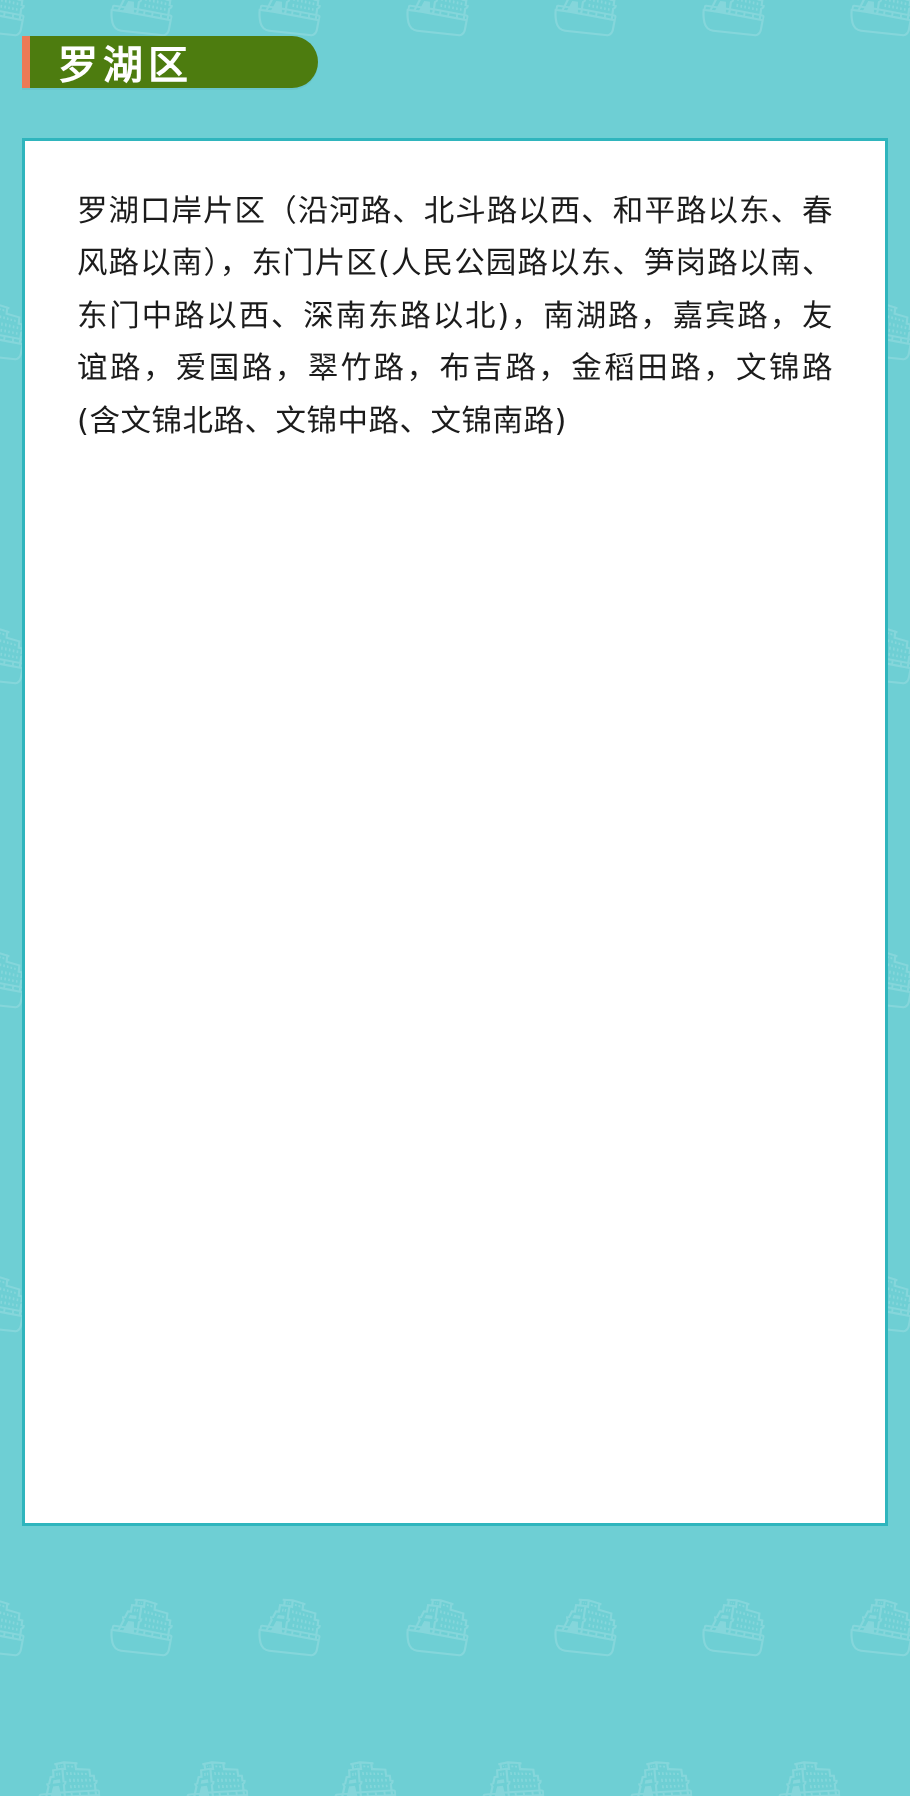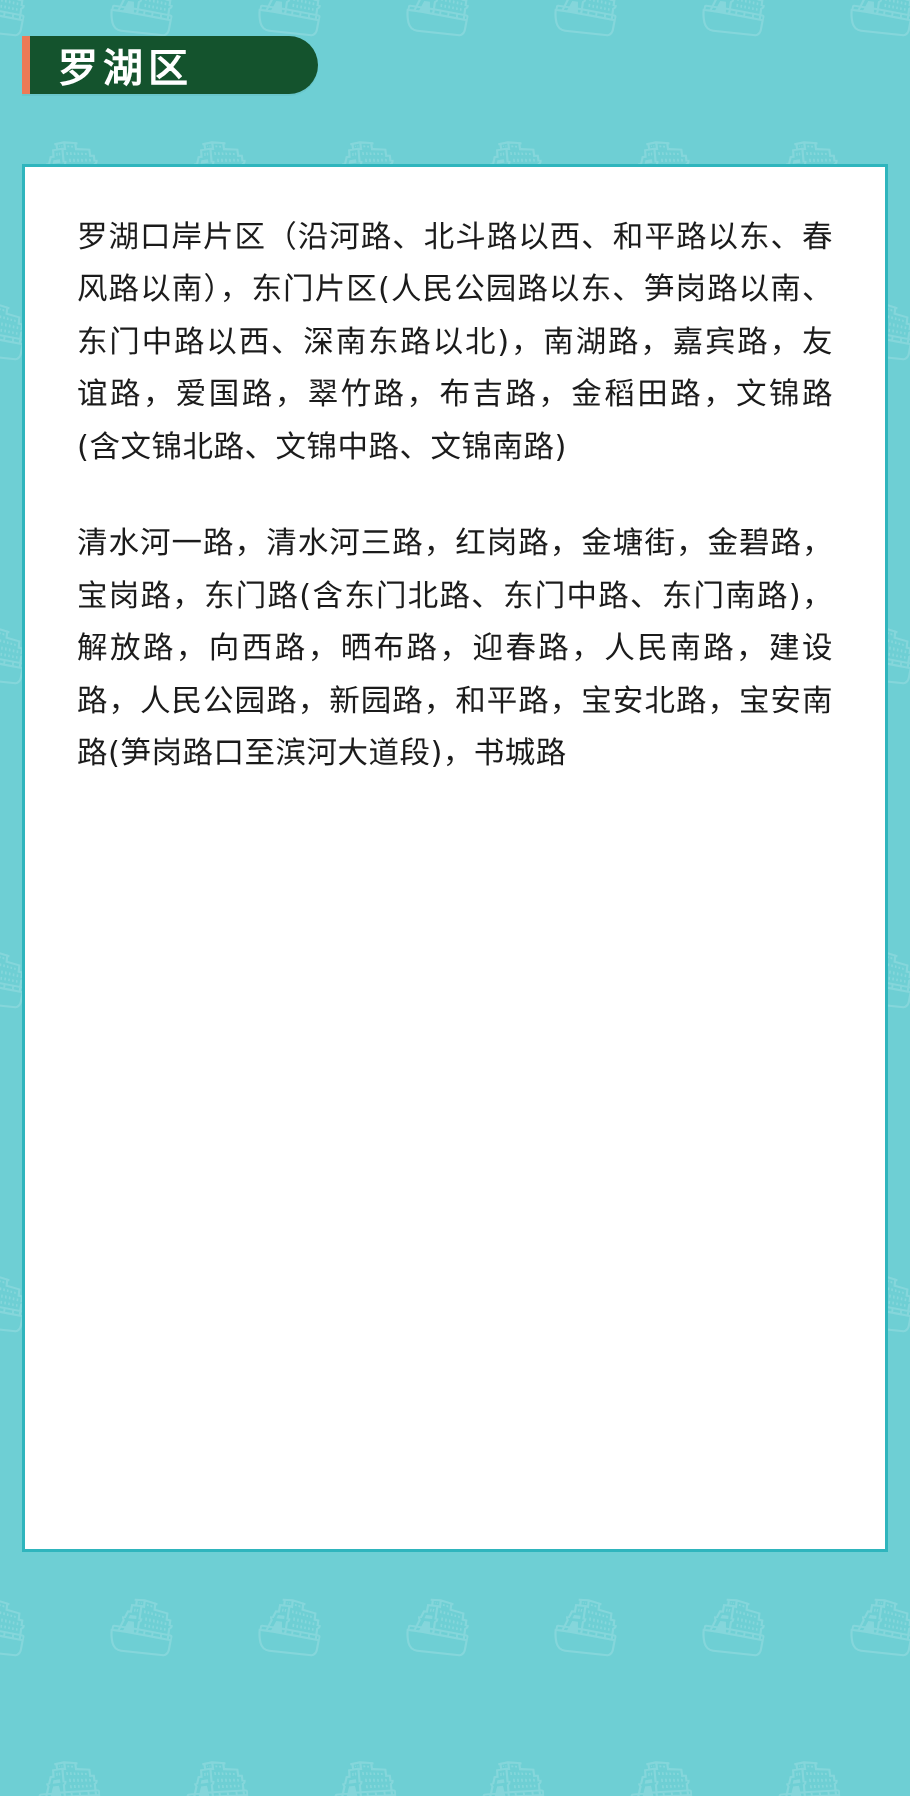--- a/index.html
+++ b/index.html
@@ -35,23 +35,23 @@
   #header {
     position: absolute;
     top: 36px;
     left: 22px;
     z-index: 3;
     display: flex;
     align-items: center;
   }
   #header-ribbon {
     position: relative;
-    height: 58px;
+    height: 52px;
     min-width: 296px;
-    background: #14532d;
+    background: #4d7c0f;
     border-radius: 0 29px 29px 0;
     display: flex;
     align-items: center;
     box-shadow: 0 2px 0 rgba(0,0,0,0.04);
   }
   #header-ribbon::before {
     content: "";
     position: absolute;
     left: 0;
     top: 0;
@@ -75,21 +75,20 @@
     position: absolute;
     top: 138px;
     left: 22px;
     width: 866px;
     height: 1388px;
     box-sizing: border-box;
     background: #ffffff;
     border: 3px solid #2fb5bd;
     z-index: 2;
     padding: 44px 52px 40px 52px;
-    margin-top: 26px;
   }
   .para {
     font-size: 30.5px;
     line-height: 1.72;
     color: #1b1b1b;
     letter-spacing: 0.5px;
     text-align: justify;
     margin: 0 0 44px 0;
     font-family: "DejaVu Sans", "Liberation Sans", sans-serif;
   }
@@ -182,14 +181,13 @@
   </div>
 
 <div id="header">
   <div id="header-ribbon">
     <span id="header-title">罗湖区</span>
   </div>
 </div>
 
 <div id="content-card">
   <p class="para">罗湖口岸片区（沿河路、北斗路以西、和平路以东、春风路以南），东门片区(人民公园路以东、笋岗路以南、东门中路以西、深南东路以北)，南湖路，嘉宾路，友谊路，爱国路，翠竹路，布吉路，金稻田路，文锦路(含文锦北路、文锦中路、文锦南路)</p>
-  <p class="para">清水河一路，清水河三路，红岗路，金塘街，金碧路，宝岗路，东门路(含东门北路、东门中路、东门南路)，解放路，向西路，晒布路，迎春路，人民南路，建设路，人民公园路，新园路，和平路，宝安北路，宝安南路(笋岗路口至滨河大道段)，书城路</p>
 </div>
 
 </body></html>

